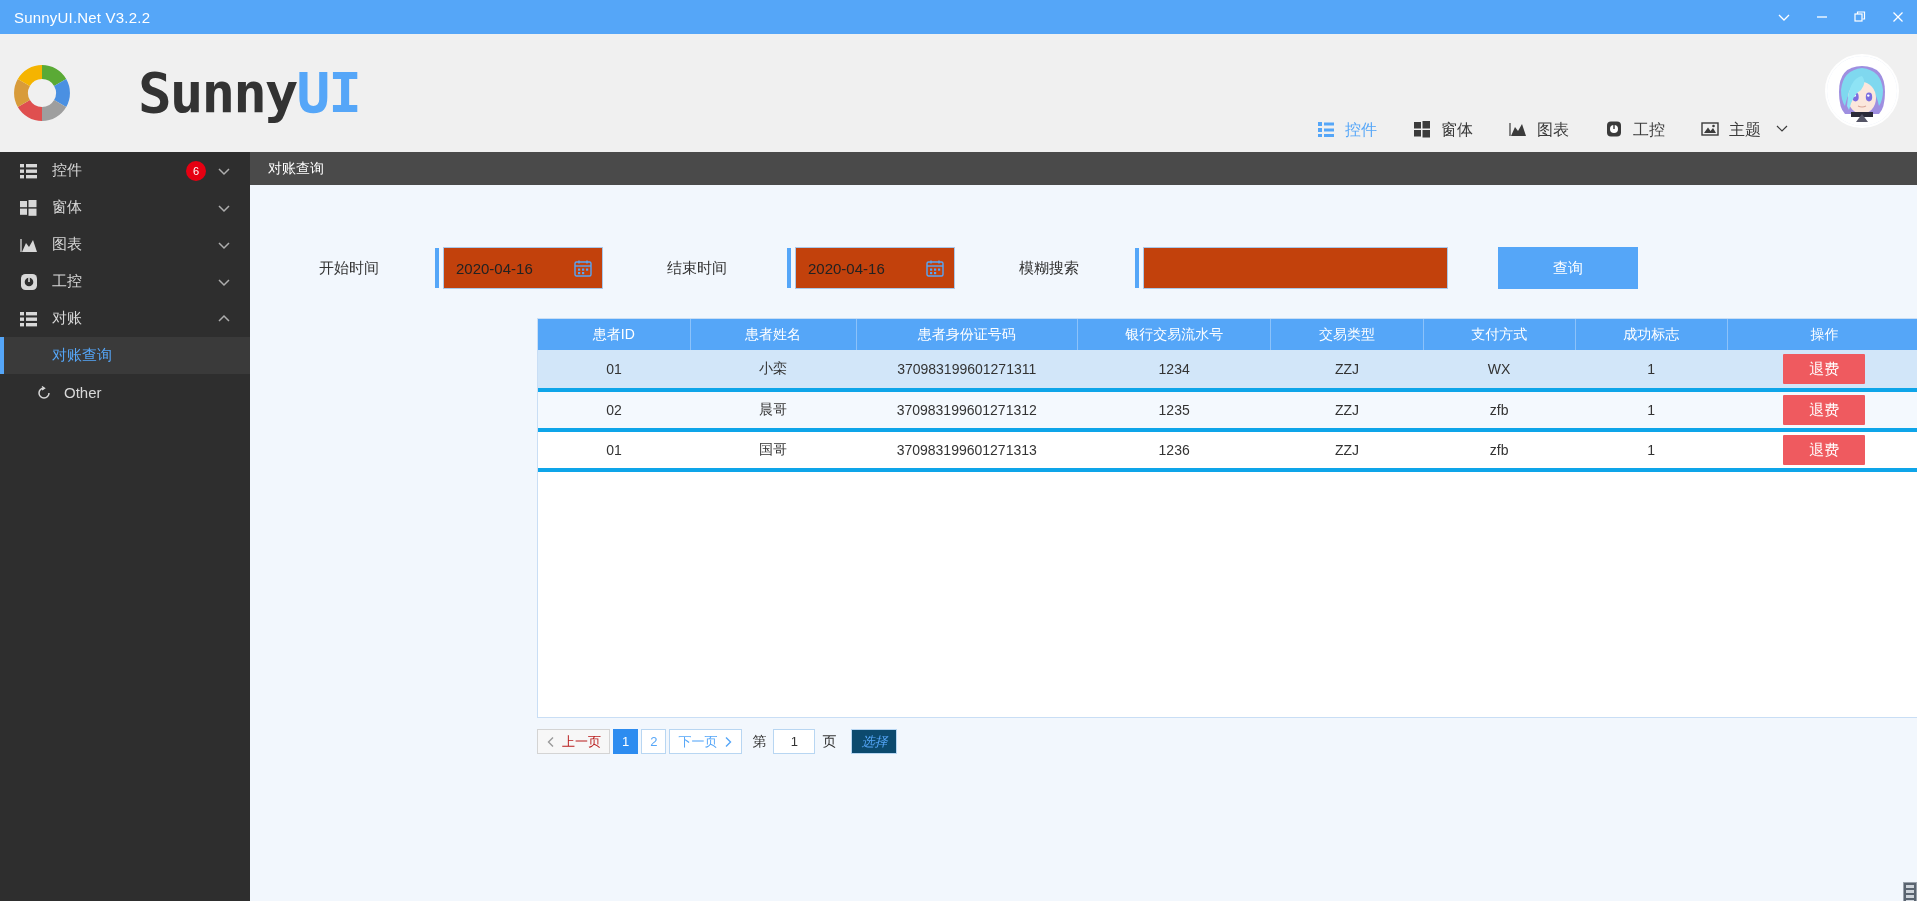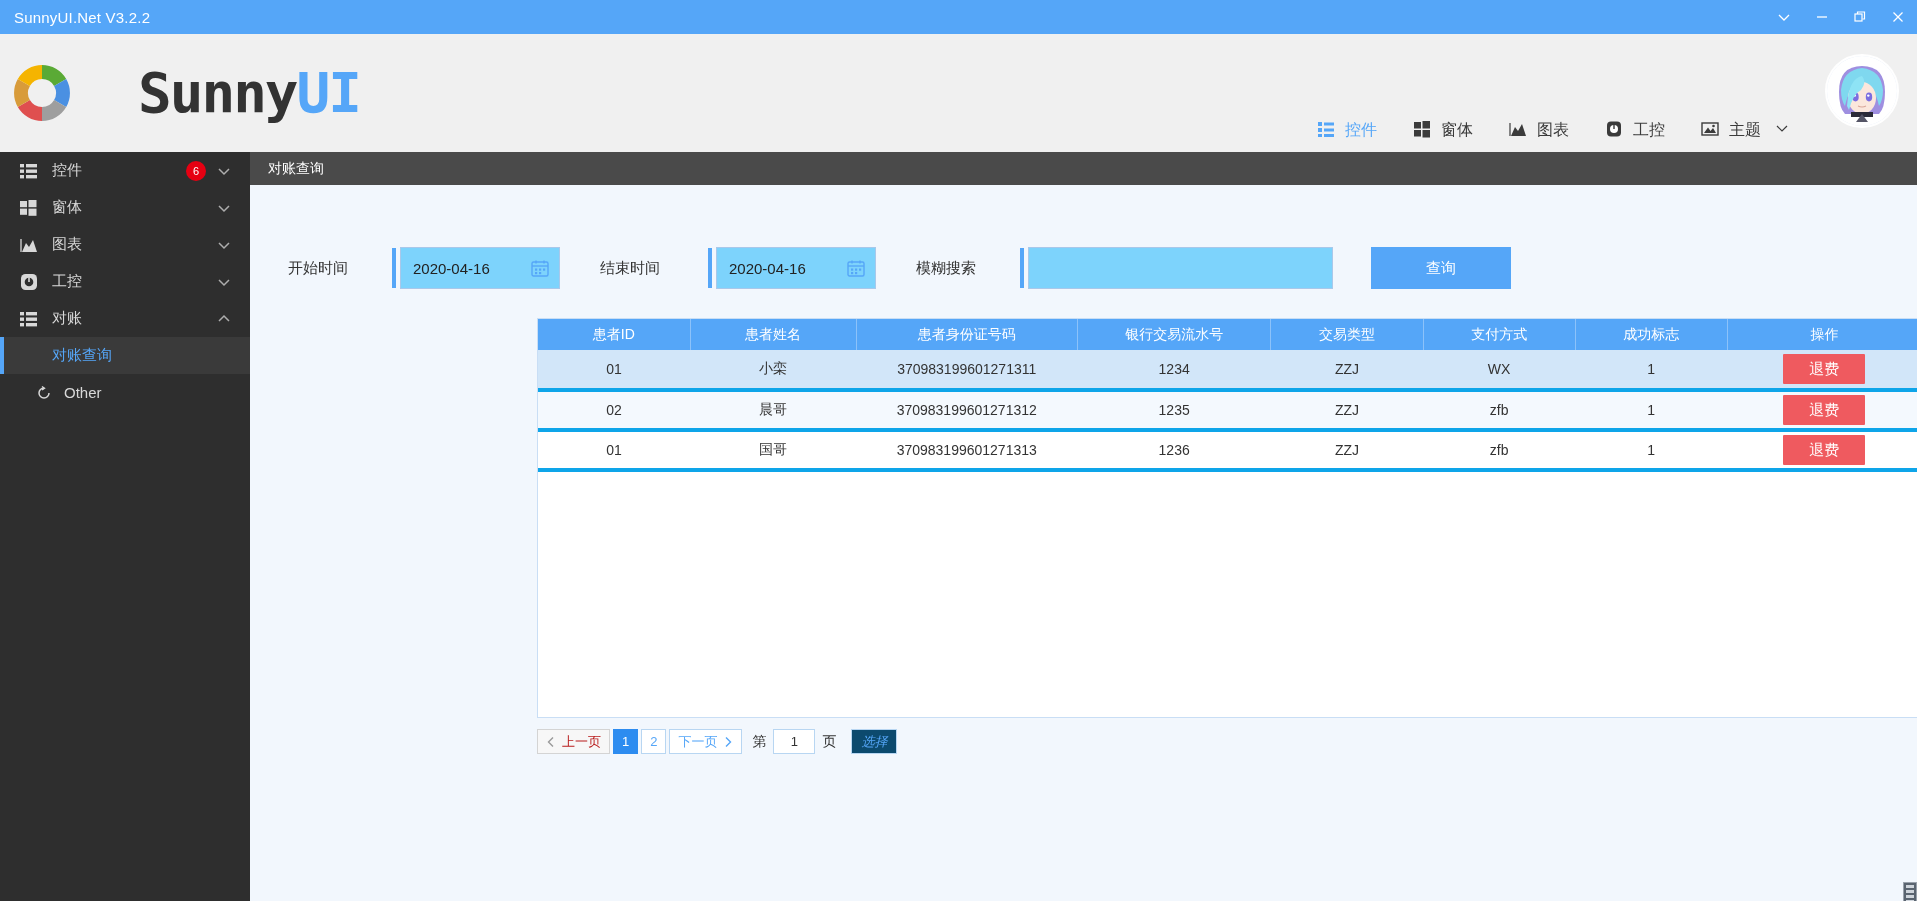--- a/index.html
+++ b/index.html
@@ -121,28 +121,29 @@
     padding: 0 18px; color: #ffffff; font-size: 14px; cursor: default;
   }
   .content {
     flex: 1; background: #f2f7fd; padding: 0; position: relative; overflow: hidden;
   }
 
   
   .filterbar {
     display: flex; align-items: center;
     padding: 62px 0 0 38px;
-    gap: 0;
+    gap: 12px;
+    margin-left: 31px;
   }
   .field-label {
     font-size: 15px; color: #333333; width: 112px;
   }
   .uiinput {
     position: relative; height: 42px;
-    background: #7dd3fc; border: 1px solid #a9c8ea;
+    background: #c2410c; border: 1px solid #a9c8ea;
     display: flex; align-items: center;
     padding: 0 10px 0 12px;
   }
   .uiinput::before {
     content: ""; position: absolute; left: -9px; top: 0; bottom: 0;
     width: 4px; background: #55a6f8;
   }
   .uiinput .val { font-size: 15px; color: #222222; flex: 1; }
   .cal-icon { width: 18px; height: 18px; flex: 0 0 18px; }
   .date-field { width: 160px; }

